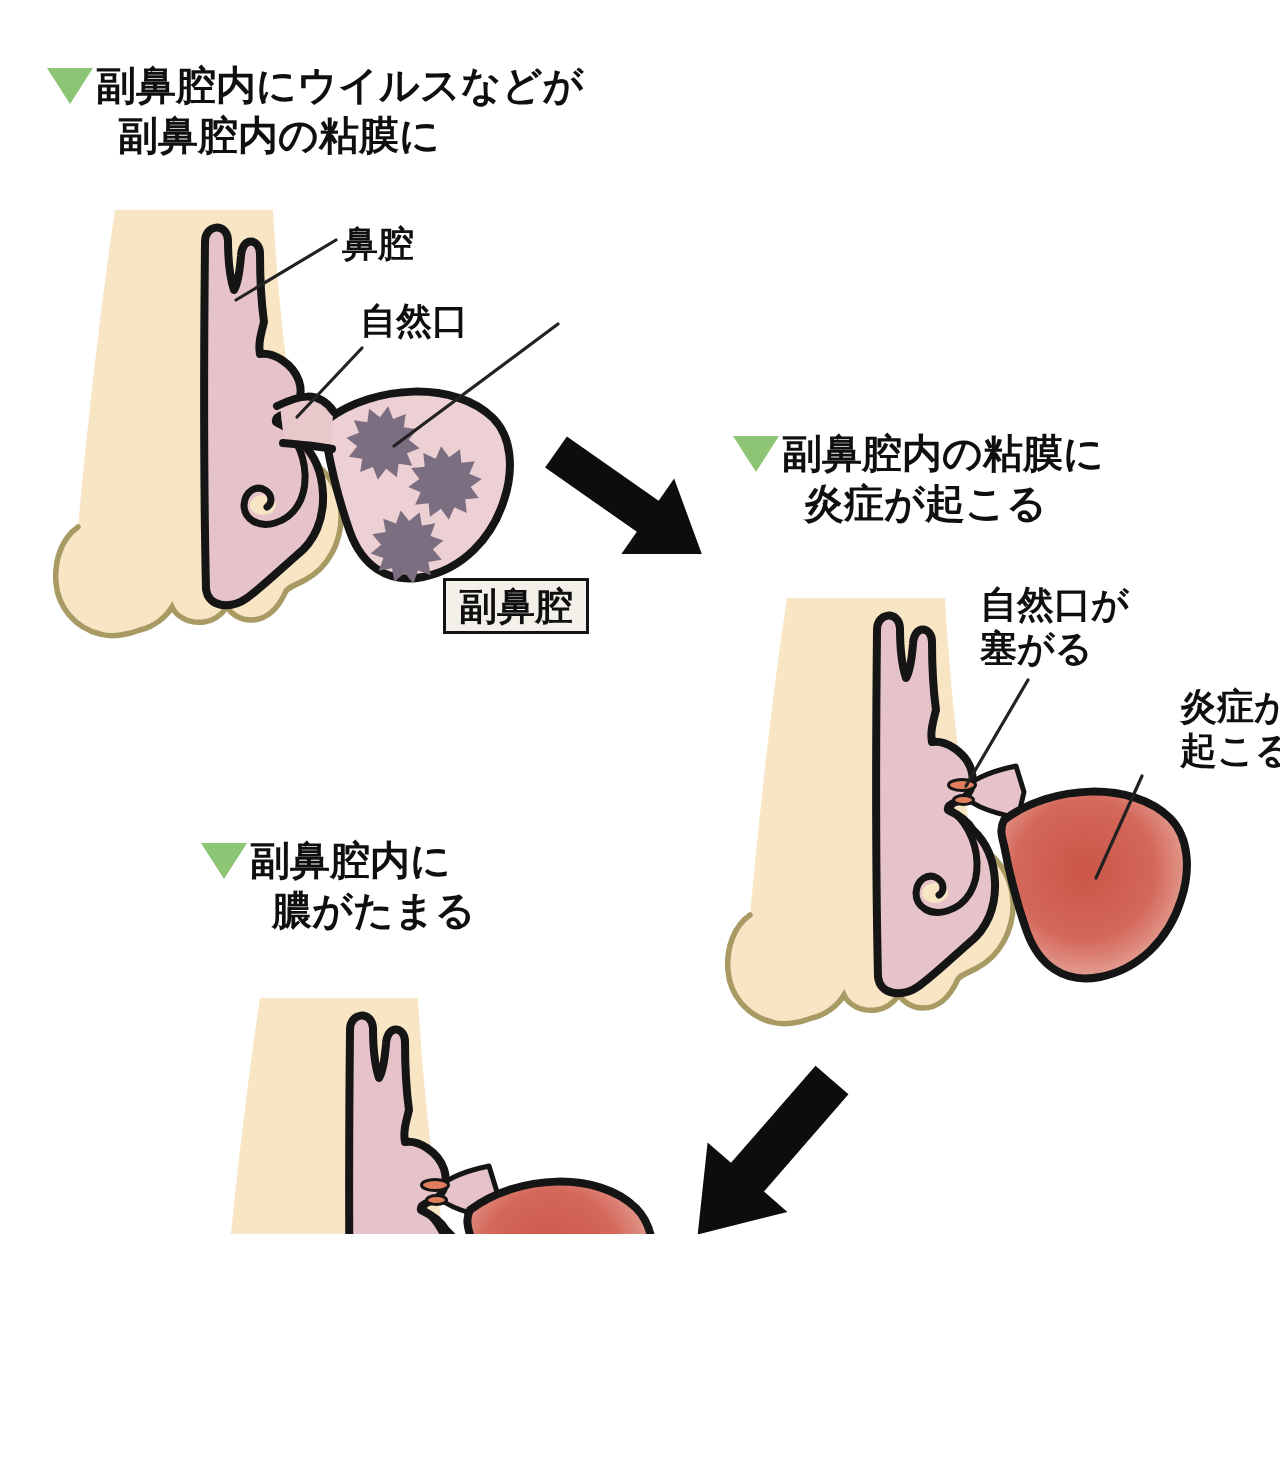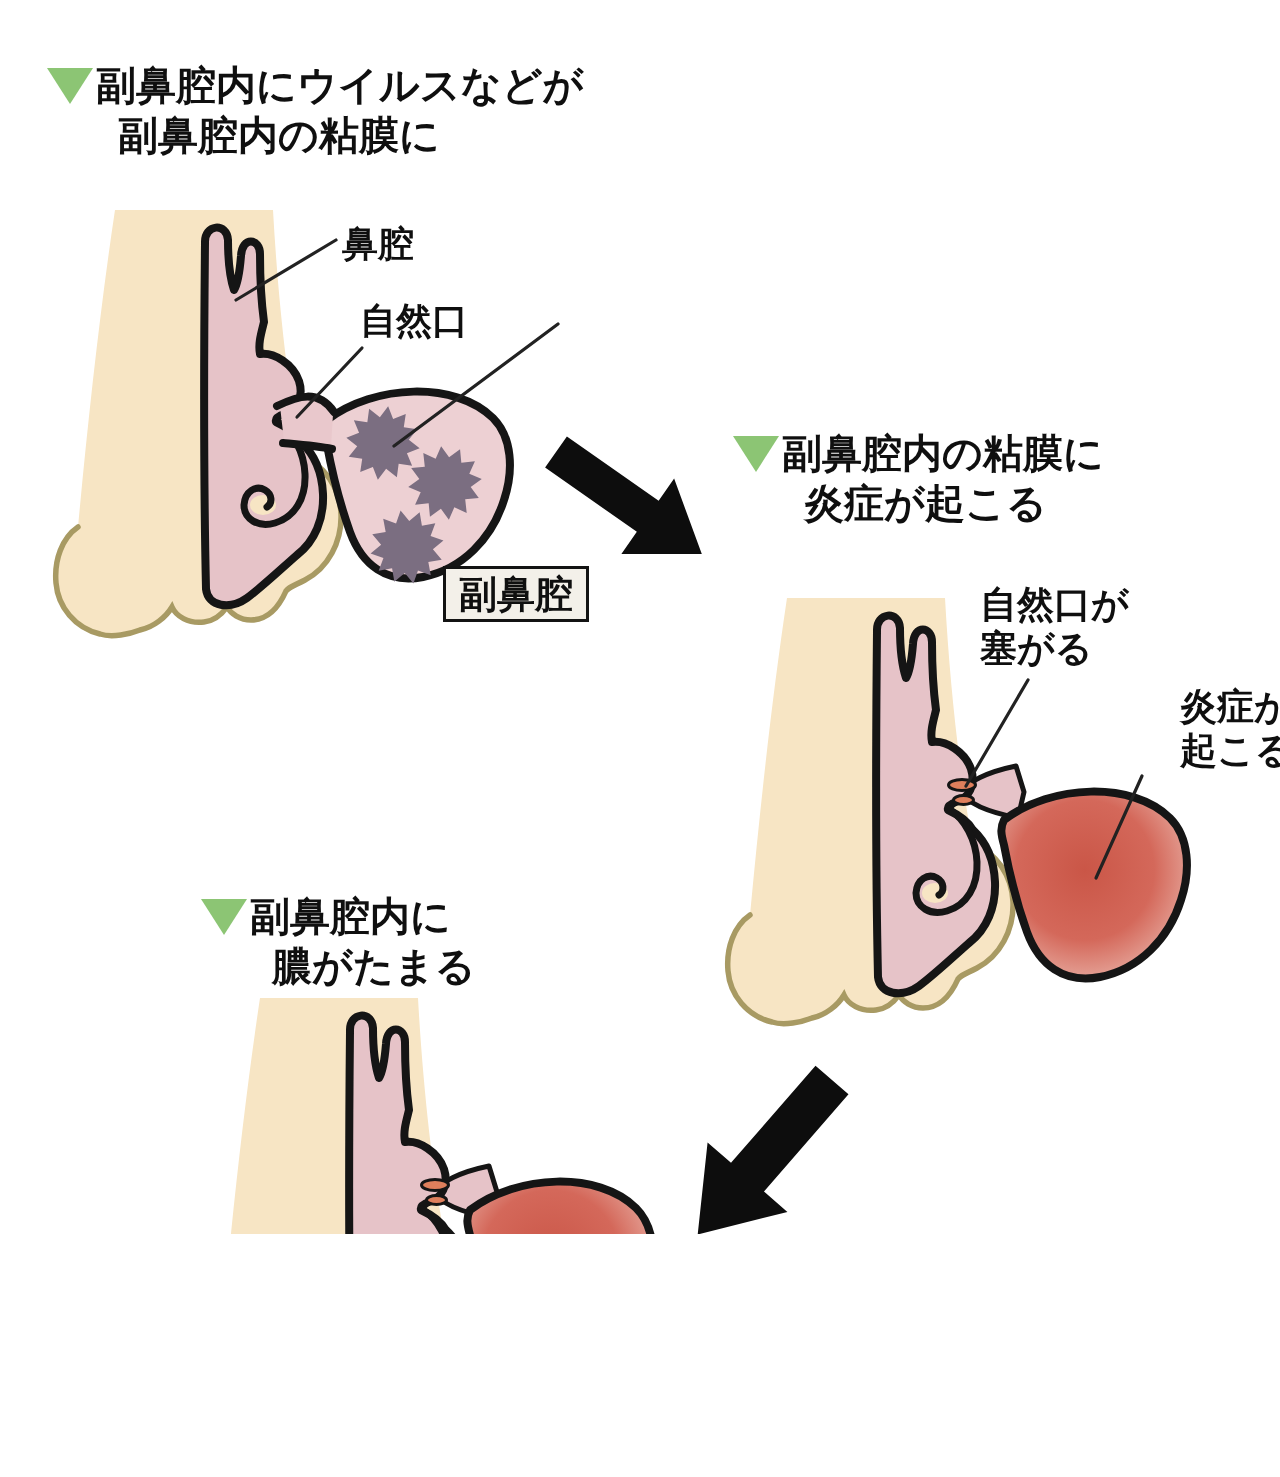--- a/index.html
+++ b/index.html
@@ -7,21 +7,21 @@
     position:relative;width:1280px;height:1234px;background:#ffffff;overflow:hidden;
     font-family:"Liberation Sans","DejaVu Sans",sans-serif;color:#0f0f0f;
   }
   svg.art{position:absolute;left:0;top:0;width:1280px;height:1477px;}
   .heading{position:absolute;display:flex;align-items:flex-start;font-size:40px;font-weight:600;line-height:50px;white-space:nowrap;}
   .tri{width:0;height:0;border-left:23px solid transparent;border-right:23px solid transparent;border-top:36px solid #8cc574;margin-top:8px;margin-right:3px;flex:0 0 auto;}
   .hline2{padding-left:22px;}
   .lbl{position:absolute;font-size:36px;font-weight:600;line-height:47px;white-space:nowrap;}
   .lbl-sm{font-size:37px;line-height:44px;}
   .lbl-pus{font-size:42px;}
-  .lblbox{position:absolute;left:443px;top:566px;width:140px;height:50px;border:3px solid #131313;
+  .lblbox{position:absolute;left:443px;top:578px;width:140px;height:50px;border:3px solid #131313;
     background:#f3f0e9;display:flex;align-items:center;justify-content:center;
     font-size:38px;font-weight:600;white-space:nowrap;}
 </style>
 </head>
 <body>
 
 <div class="stage">
 
   <svg class="art" viewBox="0 0 1280 1477" aria-hidden="true">
     <defs>
@@ -126,21 +126,21 @@
   </div>
 
   <div class="heading" style="left:733px;top:428px;">
     <span class="tri"></span>
     <div>
       <div>副鼻腔内の粘膜に</div>
       <div class="hline2">炎症が起こる</div>
     </div>
   </div>
 
-  <div class="heading" style="left:201px;top:891px;">
+  <div class="heading" style="left:201px;top:835px;">
     <span class="tri"></span>
     <div>
       <div>副鼻腔内に</div>
       <div class="hline2">膿がたまる</div>
     </div>
   </div>
 
   <div class="lbl" style="left:342px;top:220px;">鼻腔</div>
   <div class="lbl" style="left:360px;top:297px;">自然口</div>
   <div class="lblbox">副鼻腔</div>

